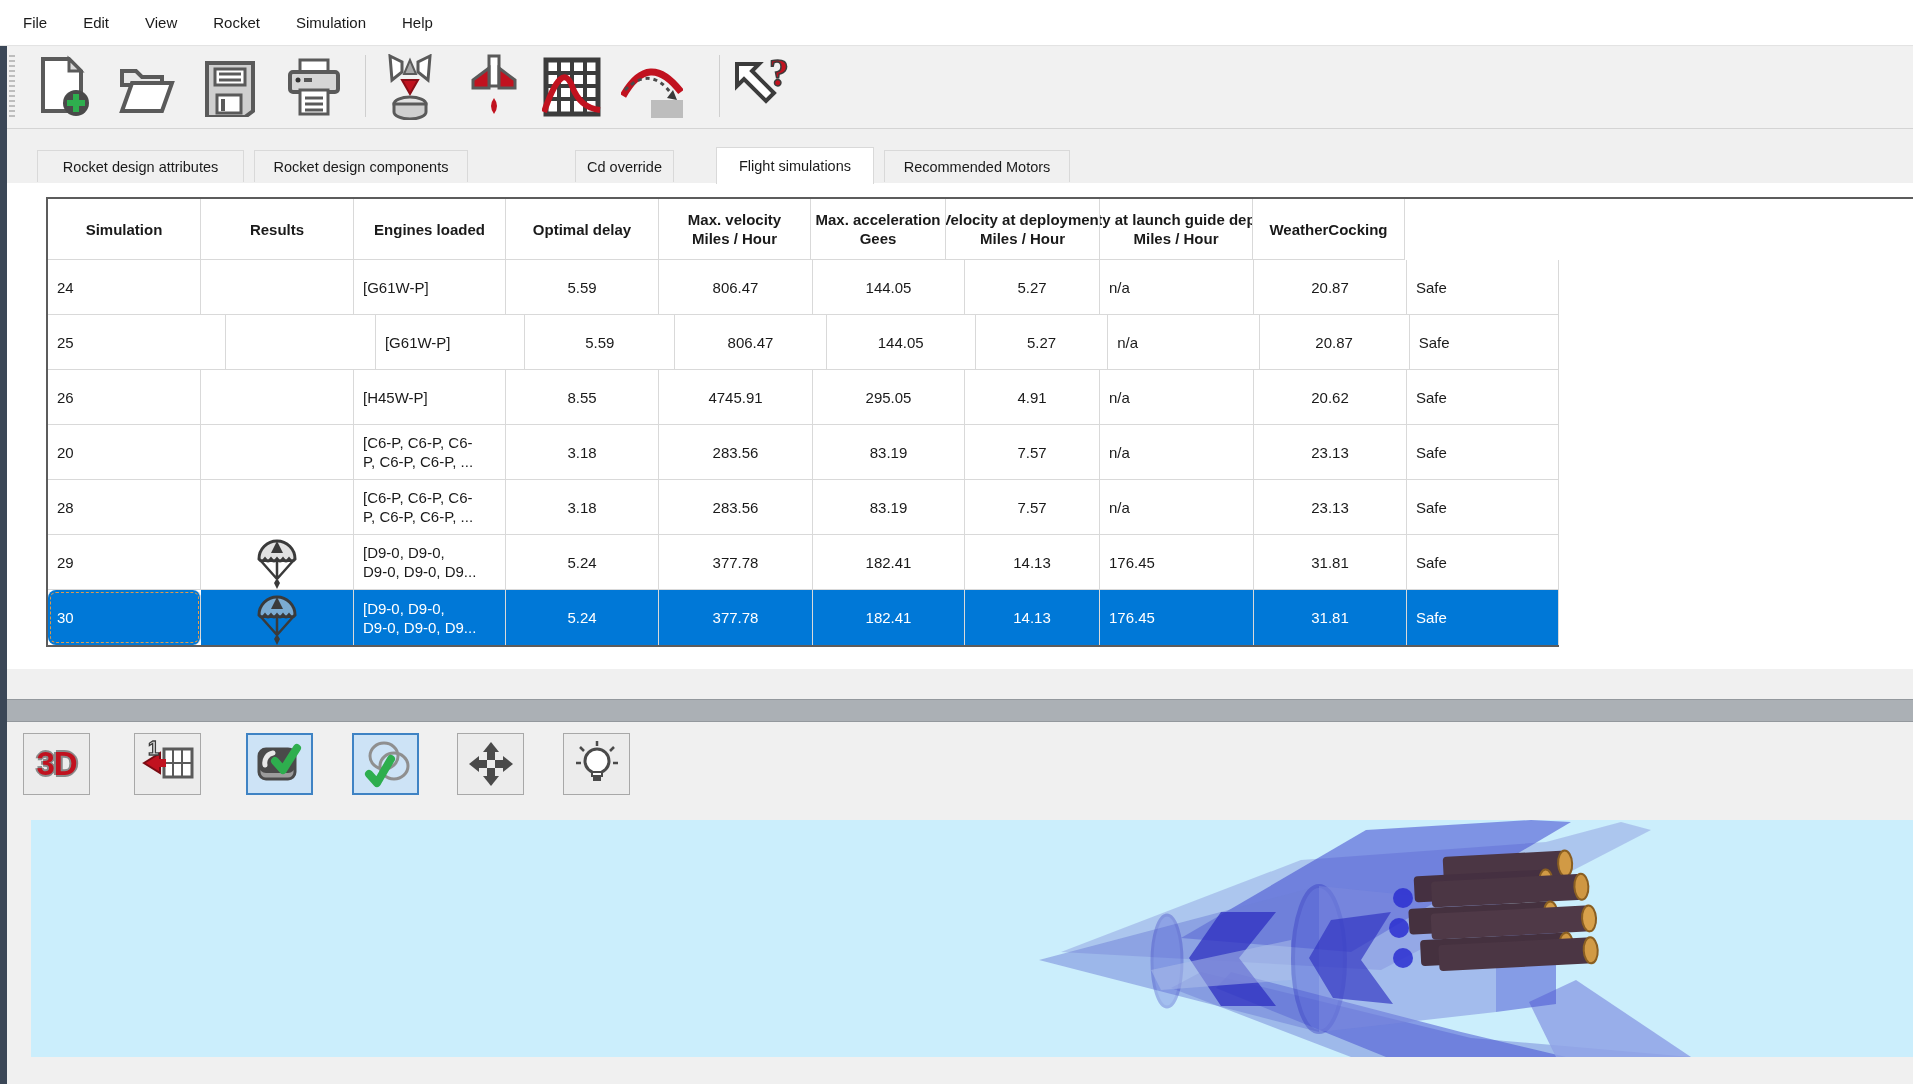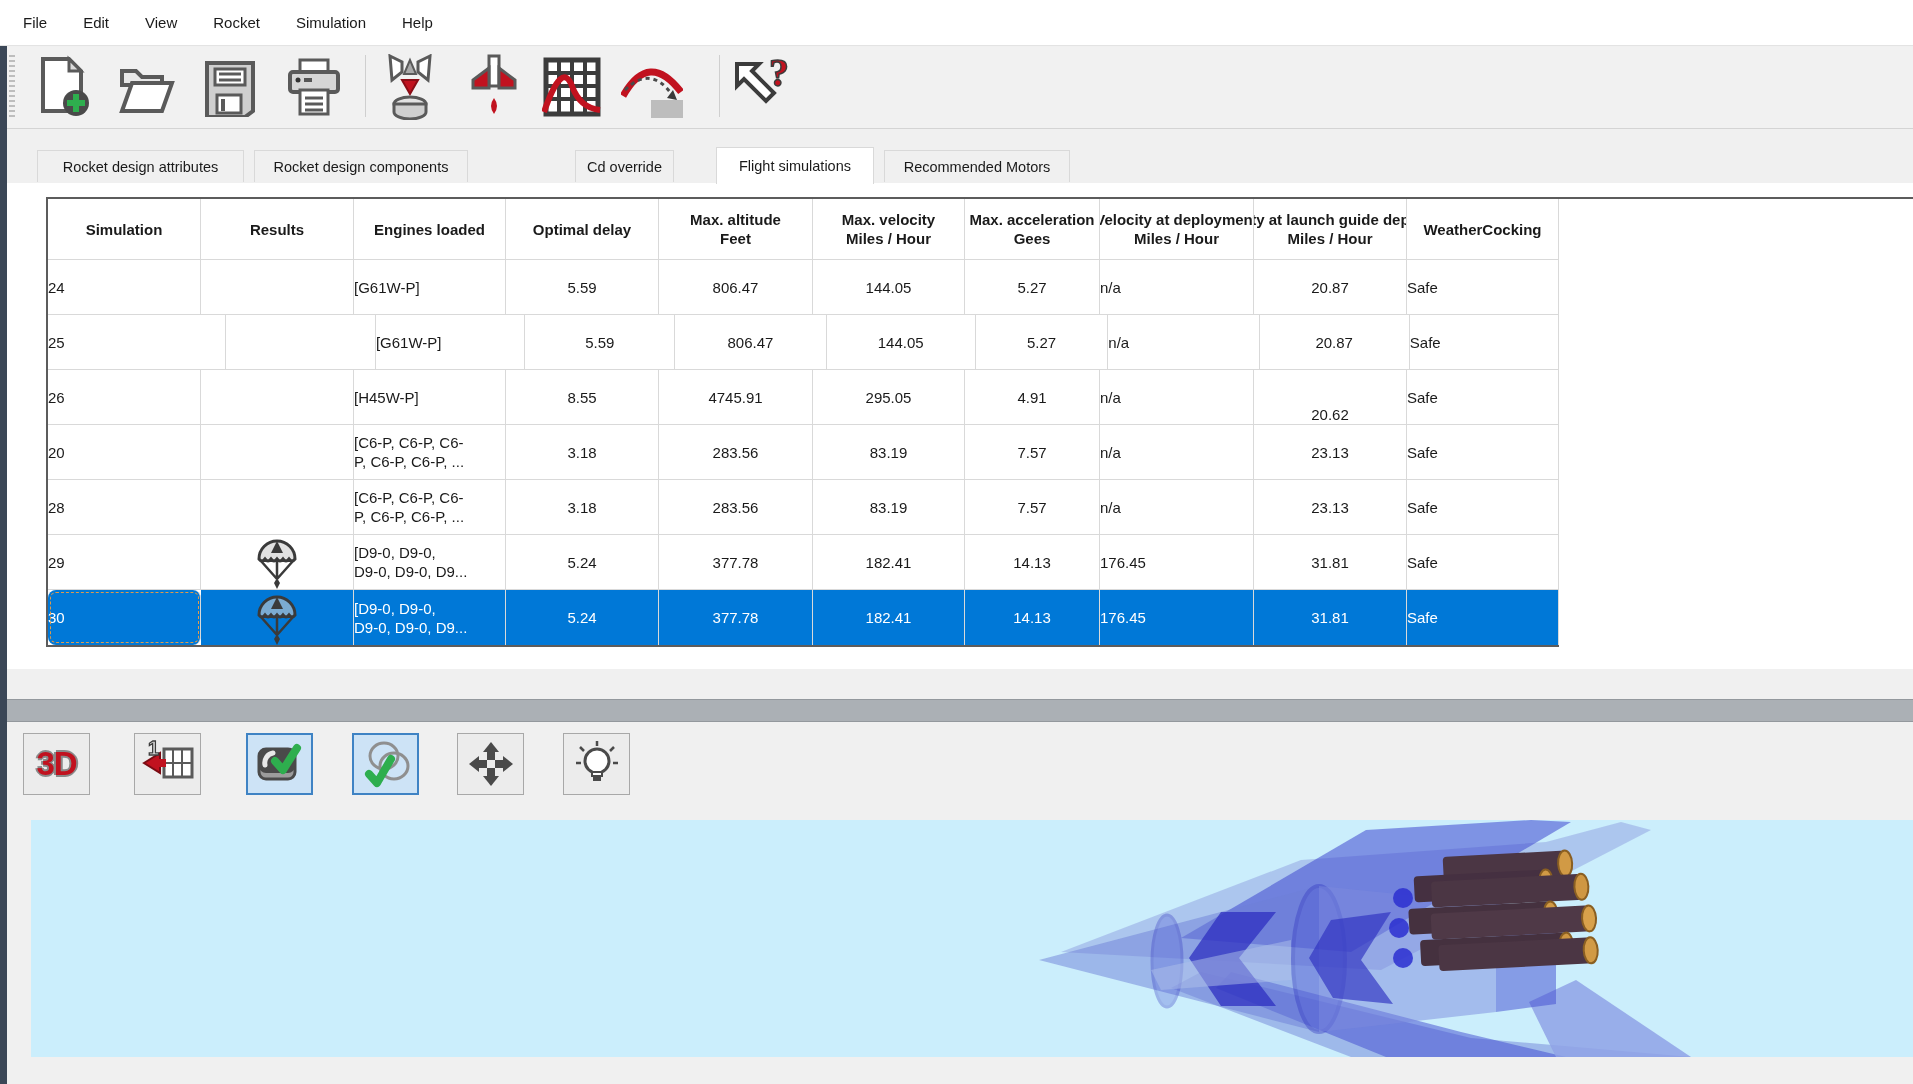--- a/index.html
+++ b/index.html
@@ -28,21 +28,21 @@
   .grid-topline{position:absolute;left:46px;top:197px;width:1867px;height:2px;background:#5c5c5c;}
   #grid{position:absolute;left:46px;top:199px;border-left:2px solid #5c5c5c;border-bottom:2px solid #5c5c5c;background:#fff;}
   .hrow{display:flex;height:61px;}
   .hc{box-sizing:border-box;border-right:1px solid #d9d9d9;border-bottom:1px solid #d9d9d9;
       display:flex;flex-direction:column;align-items:center;justify-content:center;
       font-weight:bold;font-size:15px;line-height:19px;overflow:hidden;}
   .hc span{white-space:nowrap;flex:none;}
   .drow{display:flex;height:55px;}
   .dc{box-sizing:border-box;border-right:1px solid #d9d9d9;border-bottom:1px solid #d9d9d9;
       display:flex;flex-direction:column;justify-content:center;font-size:15px;line-height:19px;overflow:hidden;}
-  .dc.left{align-items:flex-start;}
+  .dc.left{align-items:flex-start;padding-left:9px;}
   .dc.center{align-items:center;}
   .drow.sel .dc{background:#0078d7;color:#ffffff;}
   .drow:last-child .dc{border-bottom:none;}
   .focus-cell{outline:1px dashed #e09a4a;outline-offset:-3px;}
   
   .splitter{position:absolute;left:7px;top:699px;width:1906px;height:23px;background:#abb0b5;
             border-top:1px solid #93989d;border-bottom:1px solid #93989d;box-sizing:border-box;}
   
   .lbtn{position:absolute;top:733px;width:67px;height:62px;background:#ececec;border:1px solid #a8a8a8;
         box-sizing:border-box;display:flex;align-items:center;justify-content:center;}
@@ -174,24 +174,20 @@
         </div>
         <div class="hc" style="width: 153px;">
           <span>Results</span>
         </div>
         <div class="hc" style="width: 152px; text-align: center;">
           <span>Engines loaded</span>
         </div>
         <div class="hc" style="width: 153px;">
           <span>Optimal delay</span>
         </div>
-        <div class="hc" style="width: 154px;">
-          <span>Max. altitude</span>
-          <span>Feet</span>
-        </div>
         <div class="hc" style="width: 152px;">
           <span>Max. velocity</span>
           <span>Miles / Hour</span>
         </div>
         <div class="hc" style="width: 135px;">
           <span>Max. acceleration</span>
           <span>Gees</span>
         </div>
         <div class="hc" style="width: 154px;">
           <span>Velocity at deployment</span>
@@ -281,21 +277,21 @@
         </div>
         <div class="dc center" style="width: 152px;">
           <span>295.05</span>
         </div>
         <div class="dc center" style="width: 135px;">
           <span>4.91</span>
         </div>
         <div class="dc left" style="width: 154px;">
           <span>n/a</span>
         </div>
-        <div class="dc center" style="width: 153px; justify-content: flex-end;">
+        <div class="dc center" style="width: 153px;">
           <span>20.62</span>
         </div>
         <div class="dc left" style="width: 152px;">
           <span>Safe</span>
         </div>
       </div>
       <div class="drow">
         <div class="dc left" style="width: 153px;">
           <span>20</span>
         </div>

